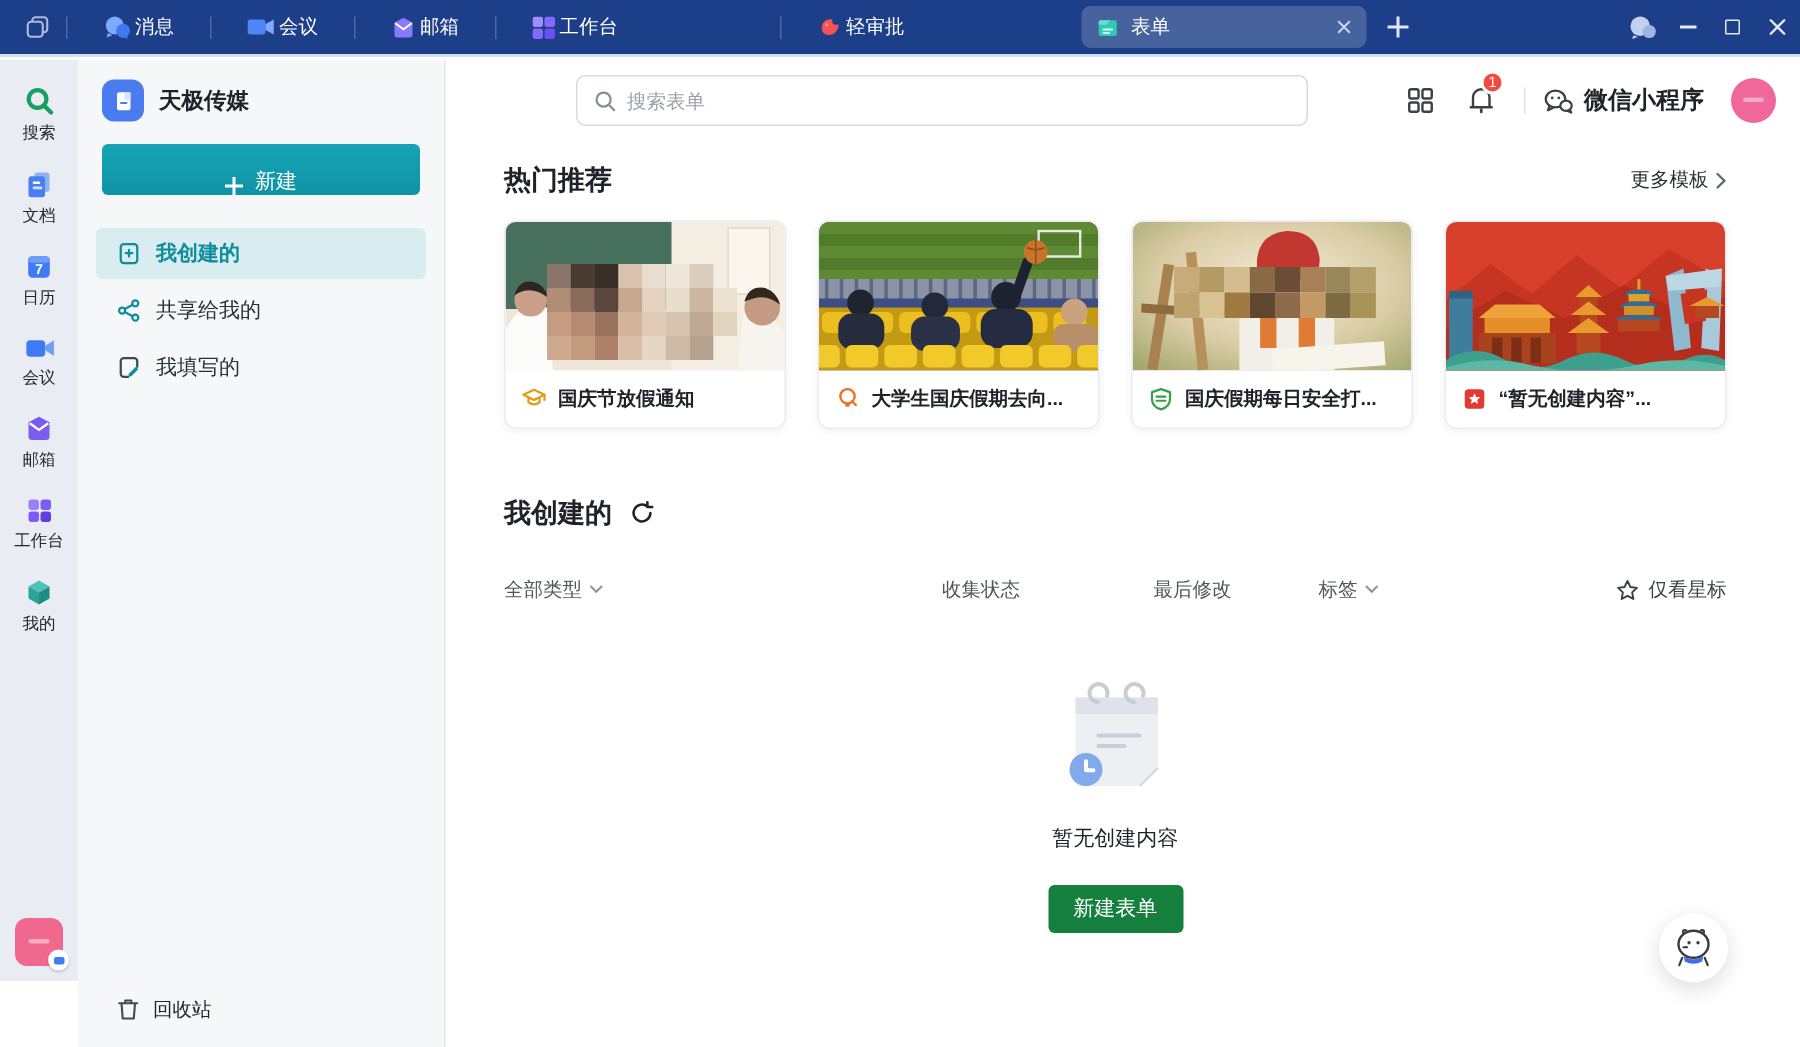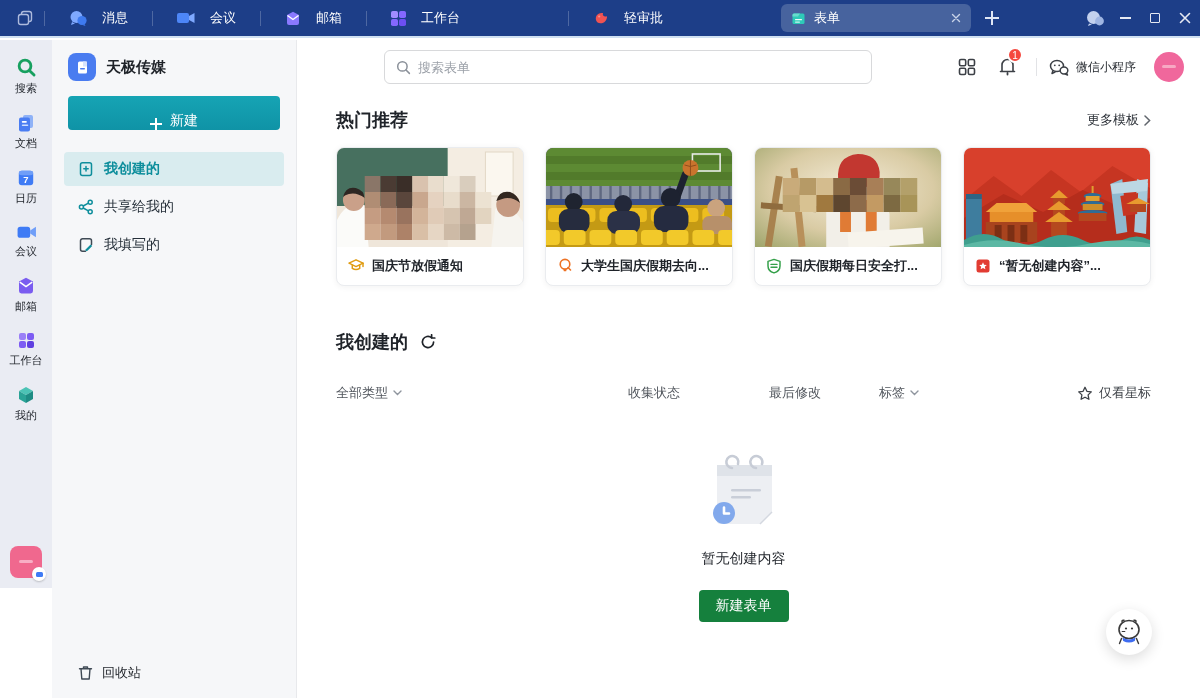--- a/index.html
+++ b/index.html
@@ -3,34 +3,34 @@
 <meta charset="utf-8">
 <style>
   * { margin:0; padding:0; box-sizing:border-box; }
   html,body { width:1200px; height:698px; overflow:hidden; }
   body { font-family:"Liberation Sans","DejaVu Sans",sans-serif; position:relative; background:#fff; color:#1f2329; }
 
   
   .topbar { position:absolute; top:0; left:0; width:1200px; height:38px; background:#1d3e88; display:flex; align-items:center; border-bottom:2px solid #cfe0f2; }
   .tb-stack { margin-left:16px; display:flex; }
   .tb-div { width:1px; height:15px; background:rgba(255,255,255,.22); margin:0 10px; }
-  .tb-tab { display:flex; align-items:center; gap:15px; color:#fff; font-size:13px; padding:0 14px; height:36px; cursor:pointer; }
+  .tb-tab { display:flex; align-items:center; gap:3px; color:#fff; font-size:13px; padding:0 14px; height:36px; cursor:pointer; }
   .tb-active { margin-left:104px; width:190px; height:28px; background:#47639e; border-radius:6px; display:flex; align-items:center; gap:8px; padding:0 10px; color:#fff; font-size:13px; }
   .tb-active .grow { flex:1; }
   .tb-plus { margin-left:14px; position:relative; width:14px; height:14px; cursor:pointer; }
   .tb-plus::before,.tb-plus::after{ content:""; position:absolute; background:#dfe6f5; }
   .tb-plus::before{ left:6px; top:0; width:2px; height:14px; }
   .tb-plus::after{ left:0; top:6px; width:14px; height:2px; }
   .tb-spacer { flex:1; }
   .winbtn { width:30px; height:36px; display:flex; align-items:center; justify-content:center; cursor:pointer; }
   .win-min { width:11px; height:2px; background:#e6e9f2; }
   .win-max { width:10px; height:10px; border:1.6px solid #e6e9f2; border-radius:1px; }
 
   
-  .rail { position:absolute; top:40px; left:0; width:52px; height:548px; background:#eaecf3; display:flex; flex-direction:column; align-items:center;text-align:right; }
+  .rail { position:absolute; top:40px; left:0; width:52px; height:614px; background:#eaecf3; display:flex; flex-direction:column; align-items:center;text-align:right; }
   .rail-item { margin-top:17px; display:flex; flex-direction:column; align-items:center; gap:3px; cursor:pointer; }
   .rail-item span { font-size:11px; color:#23272e; }
   .rail-avatar { position:absolute; bottom:10px; left:10px; width:32px; height:32px; border-radius:8px; background:#f0688e; cursor:pointer; }
   .rail-avatar::before { content:""; position:absolute; left:9px; top:14px; width:14px; height:3px; border-radius:2px; background:#f8aec4; }
   .rail-badge { position:absolute; right:-4px; bottom:-3px; width:14px; height:14px; border-radius:50%; background:#fff; box-shadow:0 1px 2px rgba(0,0,0,.2); display:flex; align-items:center; justify-content:center; }
   .rail-badge i { width:7px; height:5px; background:#3f7bf5; border-radius:1.5px; display:block; }
 
   
   .sidebar { position:absolute; top:40px; left:52px; width:245px; height:658px; background:#f6f7f9; border-right:1px solid #e8e9ec; }
   .org-row { display:flex; align-items:center; gap:10px; padding:13px 16px 0 16px; }
@@ -49,21 +49,21 @@
   
   .main { position:absolute; top:40px; left:298px; width:902px; height:658px; background:#fff; }
   .main-header { height:54px; display:flex; align-items:center; }
   .search-box { margin-left:86px; width:488px; height:34px; border:1px solid #d8d9db; border-radius:6px; display:flex; align-items:center; gap:7px; padding:0 11px; background:#fff; }
   .search-box input { border:none; outline:none; flex:1; font-size:13px; color:#1f2329; font-family:inherit; }
   .search-box input::placeholder { color:#9ba0a8; }
   .hdr-icons { margin-left:auto; display:flex; align-items:center; margin-right:16px; }
   .hicon { display:flex; align-items:center; justify-content:center; width:34px; height:34px; cursor:pointer; position:relative; }
   .badge { position:absolute; top:-3px; right:1px; min-width:16px; height:16px; border-radius:9px; background:#f5483f; border:2px solid #fff; color:#fff; font-size:10px; display:flex; align-items:center; justify-content:center; padding:0 2px; }
   .hdr-div { width:1px; height:18px; background:#e2e3e6; margin:0 12px; }
-  .wechat { display:flex; align-items:center; gap:7px; font-size:12px; color:#1f2329; cursor:pointer; }
+  .wechat { display:flex; align-items:center; gap:7px; font-size:16px; color:#1f2329; cursor:pointer;font-weight:bold; }
   .hdr-avatar { margin-left:18px; width:30px; height:30px; border-radius:50%; background:#f0679c; position:relative; cursor:pointer; }
   .hdr-avatar::before { content:""; position:absolute; left:8px; top:13px; width:14px; height:3px; border-radius:2px; background:#f7a8c3; }
 
   .content { padding:14px 49px 0 38px; }
   .rec-head { display:flex; align-items:center; }
   .sec-title { font-size:18px; font-weight:700; color:#1f2329; }
   .more-link { margin-left:auto; display:flex; align-items:center; gap:5px; font-size:13px; color:#2a2f36; cursor:pointer; }
   .cards { margin-top:15px; display:flex; gap:21px; }
   .card { width:188px; background:#fff; border:1px solid #eaecef; border-radius:8px; overflow:hidden; box-shadow:0 1px 6px rgba(31,35,41,.06); cursor:pointer; }
   .thumb { display:block; width:100%; height:99px; }

